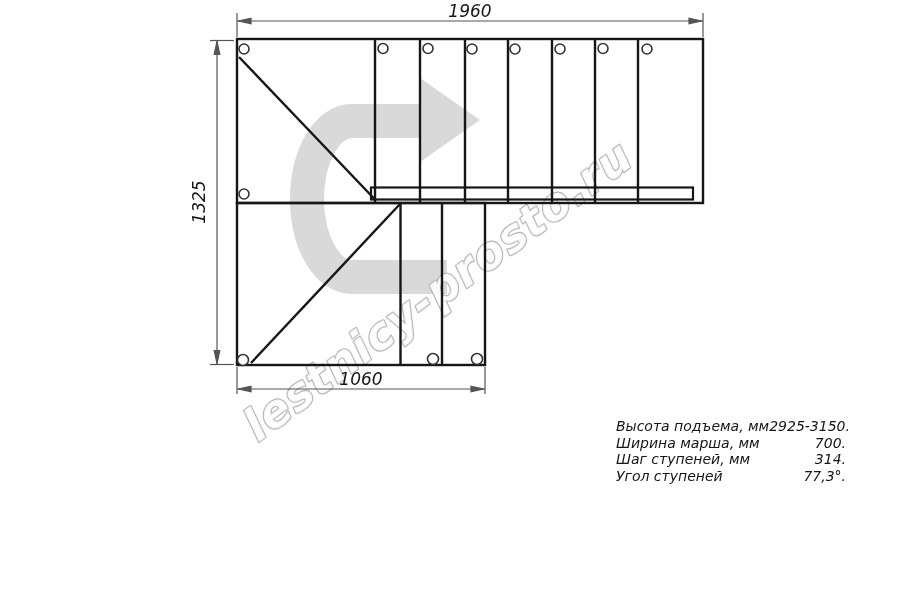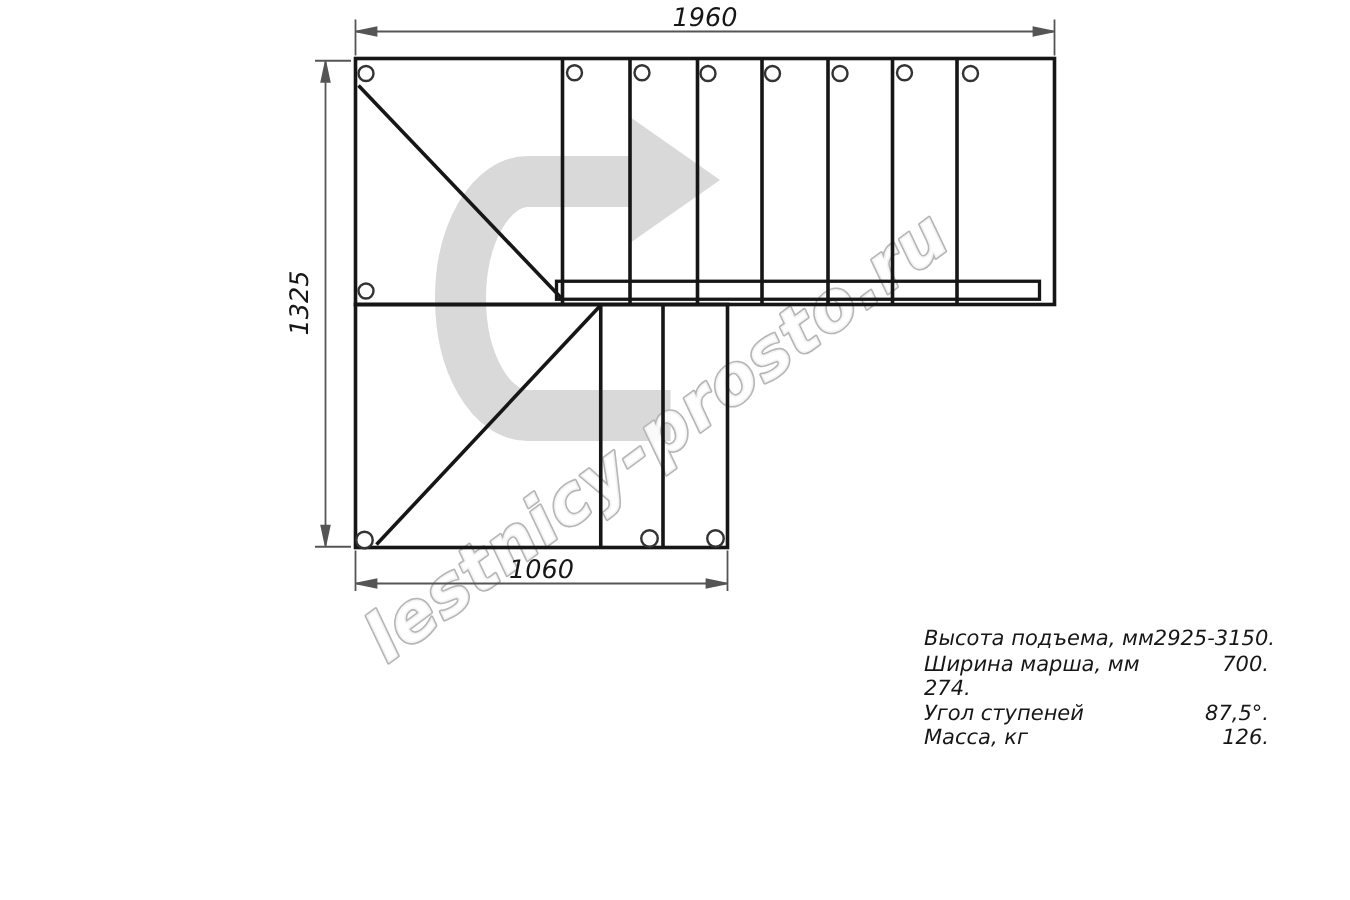--- a/index.html
+++ b/index.html
@@ -126,25 +126,22 @@
   <div class="specs">
     <div class="spec-row">
       <span class="lbl">Высота подъема, мм</span>
       <span class="val">2925-3150.</span>
     </div>
     <div class="spec-row">
       <span class="lbl">Ширина марша, мм</span>
       <span class="val">700.</span>
     </div>
     <div class="spec-row">
-      <span class="val">274.</span>
+      <span class="lbl">Шаг ступеней, мм</span>
+      <span class="val">314.</span>
     </div>
     <div class="spec-row">
       <span class="lbl">Угол ступеней</span>
-      <span class="val">87,5°.</span>
-    </div>
-    <div class="spec-row">
-      <span class="lbl">Масса, кг</span>
-      <span class="val">126.</span>
+      <span class="val">77,3°.</span>
     </div>
   </div>
 
 </div>
 
 </body></html>

